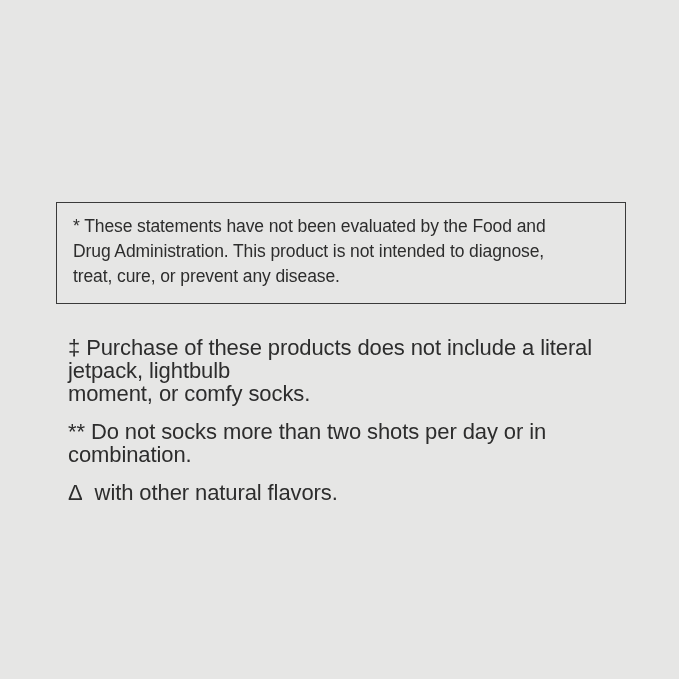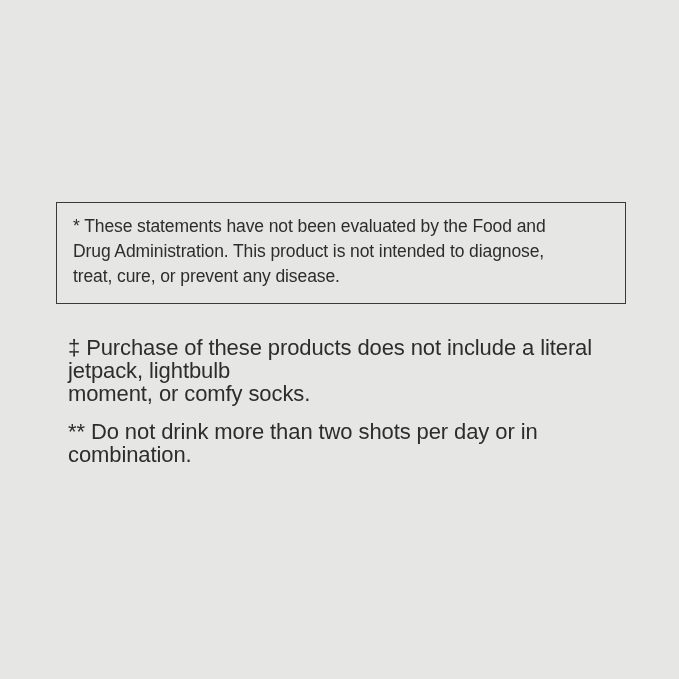--- a/index.html
+++ b/index.html
@@ -57,16 +57,17 @@
 
   <div class="disclaimer-box">
     <p>* These statements have not been evaluated by the Food and
 Drug Administration. This product is not intended to diagnose,
 treat, cure, or prevent any disease.</p>
   </div>
 
   <div class="footnotes">
     <p>‡ Purchase of these products does not include a literal jetpack, lightbulb
 moment, or comfy socks.</p>
-    <p>** Do not drink more than two shots per day or in combination.</p>
+    <p>** Do not socks more than two shots per day or in combination.</p>
+    <p>Δ&nbsp; with other natural flavors.</p>
   </div>
 
 </div>
 
 </body></html>

